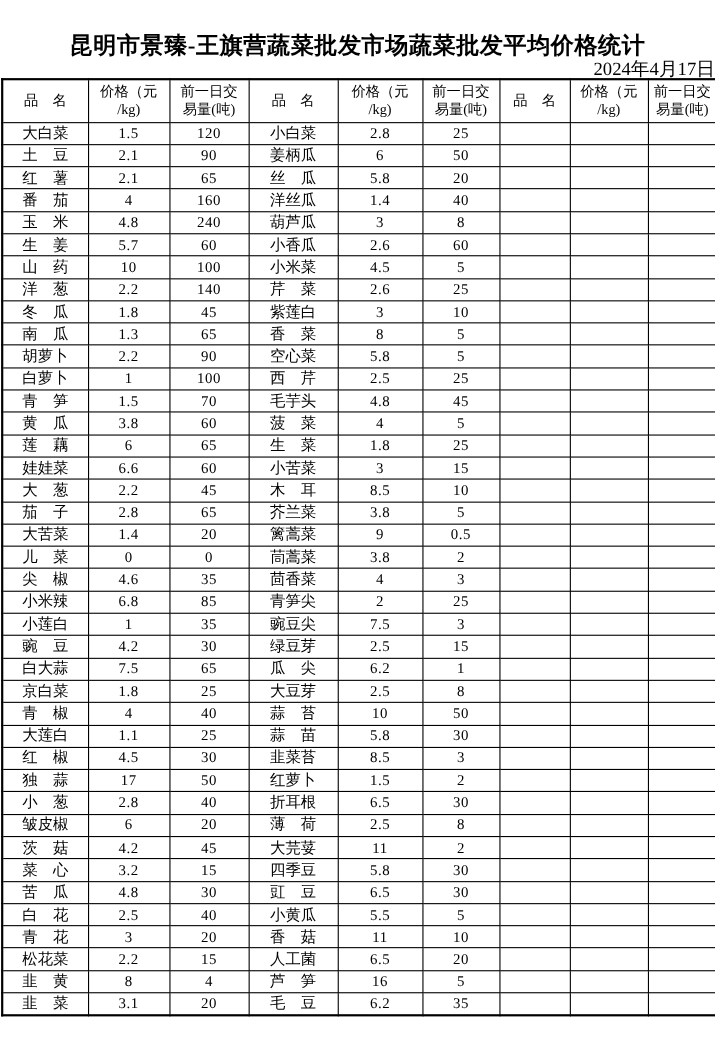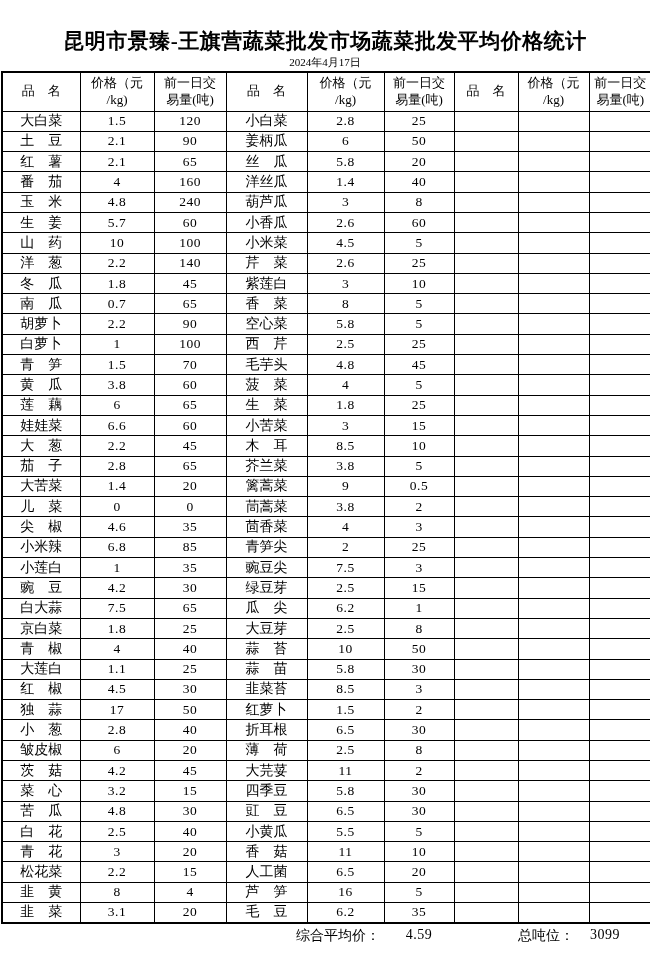--- a/index.html
+++ b/index.html
@@ -9,21 +9,21 @@
     font-family:"Liberation Serif","DejaVu Serif",serif;
     color:#000;
   }
   .page { width:650px; height:966px; position:relative; background:#fff;margin-top:24px; }
 
   .title {
     text-align:center; font-size:21px; font-weight:bold;
     letter-spacing:0.5px; padding-top:4px; line-height:27px;
   }
   .subtitle {
-    text-align:center; font-size:11px; line-height:15px; margin-bottom:1px;
+    text-align:right; font-size:17px; line-height:15px; margin-bottom:1px;
   }
 
   table.price-table {
     width:648px; margin-left:1px; border-collapse:collapse; table-layout:fixed;
     border:2px solid #000;
   }
   .price-table th, .price-table td {
     border:1px solid #000; text-align:center; vertical-align:middle;
     overflow:hidden; white-space:nowrap;
   }
@@ -176,21 +176,21 @@
           <td class="num-cell">45</td>
           <td class="name-cell">紫莲白</td>
           <td class="num-cell">3</td>
           <td class="num-cell">10</td>
           <td class="name-cell"></td>
           <td class="num-cell"></td>
           <td class="num-cell"></td>
         </tr>
         <tr>
           <td class="name-cell">南　瓜</td>
-          <td class="num-cell">0.7</td>
+          <td class="num-cell">1.3</td>
           <td class="num-cell">65</td>
           <td class="name-cell">香　菜</td>
           <td class="num-cell">8</td>
           <td class="num-cell">5</td>
           <td class="name-cell"></td>
           <td class="num-cell"></td>
           <td class="num-cell"></td>
         </tr>
         <tr>
           <td class="name-cell">胡萝卜</td>
@@ -518,20 +518,14 @@
           <td class="name-cell">毛　豆</td>
           <td class="num-cell">6.2</td>
           <td class="num-cell">35</td>
           <td class="name-cell"></td>
           <td class="num-cell"></td>
           <td class="num-cell"></td>
         </tr>
       </tbody>
   </table>
 
-  <div class="footer">
-    <span class="f-avg-label">综合平均价：</span>
-    <span class="f-avg-value">4.59</span>
-    <span class="f-ton-label">总吨位：</span>
-    <span class="f-ton-value">3099</span>
-  </div>
 
 </div>
 
 </body></html>

